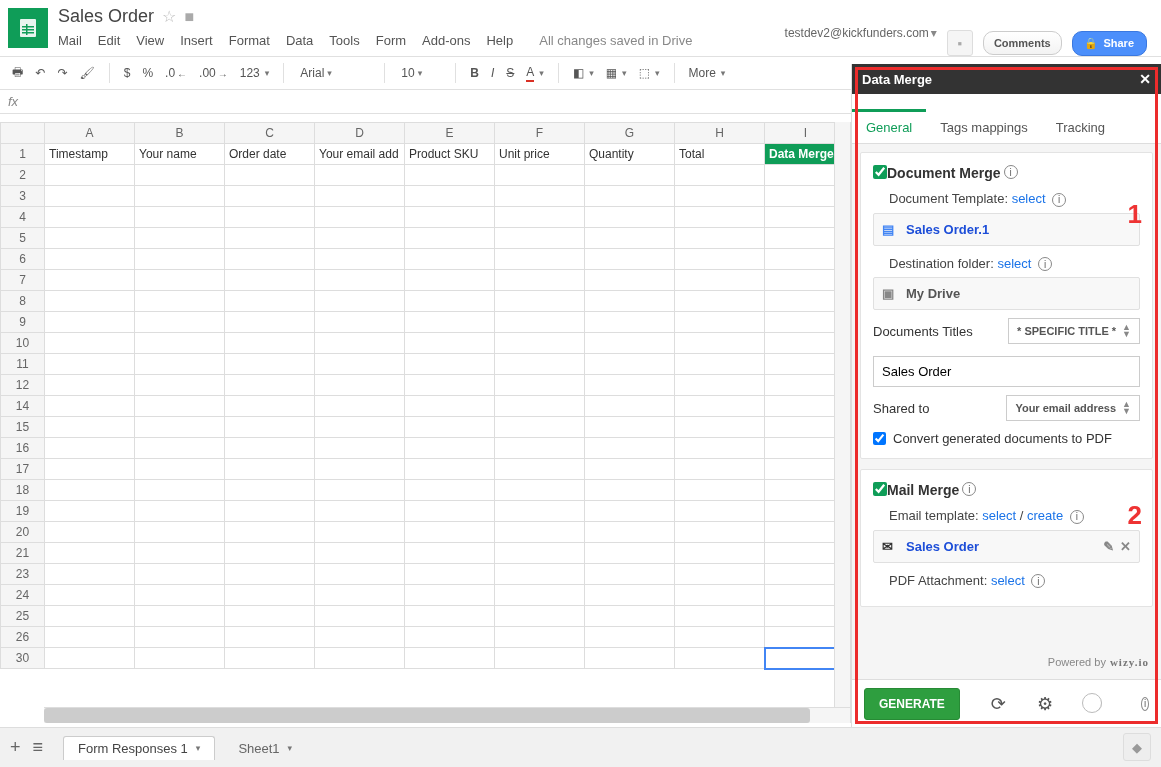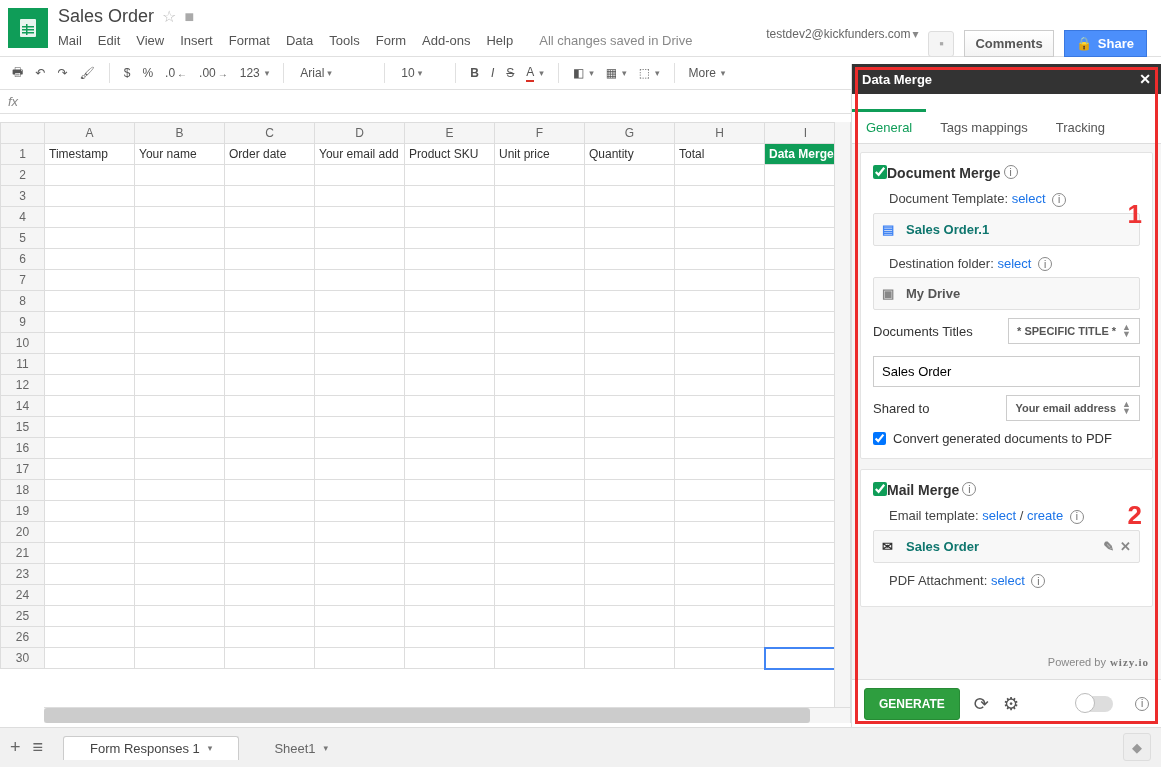--- a/index.html
+++ b/index.html
@@ -11,21 +11,21 @@
 .title-block{flex:1}
 .title-row{display:flex;align-items:center;gap:8px}
 .doc-title{font-size:18px;color:#444}
 .star{color:#bbb;font-size:16px}
 .folder{color:#aaa;font-size:16px}
 .menu-row{display:flex;align-items:center;gap:16px;margin-top:6px;color:#555;font-size:13px}
 .menu-row .save-status{color:#888;margin-left:10px}
 .top-right{position:absolute;right:14px;top:10px;display:flex;align-items:center;gap:10px}
 .user-email{font-size:12px;color:#666}
 .user-email .caret{color:#888;margin-left:2px}
-.btn{border:1px solid #ccc;background:linear-gradient(#fff,#f3f3f3);border-radius:0;padding:5px 10px;font-size:13px;font-weight:bold;color:#555;cursor:pointer}
+.btn{border:1px solid #ccc;background:linear-gradient(#fff,#f3f3f3);border-radius:10px;padding:5px 10px;font-size:11px;font-weight:bold;color:#555;cursor:pointer}
 .btn-share{background:#4c8ffb;border:1px solid #3a78e0;color:#fff;display:flex;align-items:center;gap:5px;padding:5px 12px}
 .discussion-icon{width:26px;height:26px;border:1px solid #ddd;background:#f5f5f5;border-radius:3px;display:flex;align-items:center;justify-content:center;color:#aaa}
 
 .toolbar{height:34px;border-top:1px solid #e0e0e0;border-bottom:1px solid #e0e0e0;margin-top:8px;display:flex;align-items:center;padding:0 8px;gap:4px;font-size:12px;color:#555}
 .tb-sep{width:1px;height:20px;background:#e0e0e0;margin:0 6px}
 .tb-item{padding:2px 4px;cursor:pointer;display:flex;align-items:center;gap:2px}
 .tb-combo{display:flex;align-items:center;min-width:80px;justify-content:flex-start;padding:2px 6px}
 .caret-d{font-size:9px;color:#777;margin-left:3px}
 .bold{font-weight:bold}
 .italic{font-style:italic}
@@ -42,21 +42,21 @@
 table.sheet{border-collapse:collapse;table-layout:fixed}
 table.sheet th,table.sheet td{border:1px solid #ddd;height:21px;font-size:12px;padding:0 4px;text-align:left;white-space:nowrap;overflow:hidden}
 table.sheet th{background:#f5f5f5;color:#666;font-weight:normal;text-align:center}
 .row-hdr{width:44px;background:#f5f5f5;text-align:center;color:#777}
 .col-hdr{height:22px}
 .dm-hdr{background:#0f9d58;color:#fff;font-weight:bold;text-align:left;padding-left:6px}
 .active-cell{border:2px solid #4285f4 !important}
 .gray-corner{background:#f5f5f5!important}
 
 .sheet-tabs{position:absolute;bottom:0;left:0;right:0;height:40px;background:#f1f1f1;border-top:1px solid #ddd;display:flex;align-items:center;padding:0 10px;gap:8px}
-.sheet-tab{background:#fff;border:1px solid #ccc;border-bottom:none;border-radius:3px 3px 0 0;padding:4px 26px;font-size:13px;display:flex;align-items:center;gap:5px;color:#444}
+.sheet-tab{background:#fff;border:1px solid #ccc;border-bottom:none;border-radius:3px 3px 0 0;padding:4px 14px;font-size:13px;display:flex;align-items:center;gap:5px;color:#444}
 .sheet-tab.inactive{background:transparent;border-color:transparent;color:#666}
 .tab-tools{display:flex;align-items:center;gap:12px;color:#666;font-size:18px;margin-right:12px}
 .explore-btn{position:absolute;right:10px;bottom:6px;width:28px;height:28px;background:#eee;border:1px solid #ddd;border-radius:3px;display:flex;align-items:center;justify-content:center;color:#999}
 
 .panel{position:absolute;top:64px;right:0;width:310px;bottom:40px;background:#fff;border-left:1px solid #ddd;display:flex;flex-direction:column}
 .panel-red-outline{position:absolute;inset:3px;border:3px solid #ec2c2c;pointer-events:none;z-index:50}
 .panel-head{height:30px;background:#333;color:#fff;display:flex;align-items:center;justify-content:space-between;padding:0 10px;font-size:13px;font-weight:bold}
 .panel-close{color:#fff;cursor:pointer;font-size:14px}
 .panel-tabs{display:flex;border-bottom:1px solid #ddd;background:#fff;padding-top:18px}
 .panel-tab{flex:0 0 auto;padding:8px 14px;font-size:13px;color:#555;cursor:pointer}
@@ -66,30 +66,30 @@
 .card-head{display:flex;margin-bottom:10px}
 .card-head input[type=checkbox]{width:14px;height:14px;accent-color:#0f9d58}
 .card-title{font-weight:bold;font-size:14px}
 .info-ico{width:14px;height:14px;border:1px solid #888;border-radius:50%;font-size:10px;display:inline-flex;align-items:center;justify-content:center;color:#666;margin-left:3px}
 .field-label{font-size:13px;color:#444;margin:10px 16px 6px}
 .link{color:#1a73e8;cursor:pointer}
 .chip{border:1px solid #e0e0e0;background:#f8f8f8;border-radius:2px;padding:8px;display:flex;align-items:center;gap:8px;font-size:13px;font-weight:bold;margin-bottom:8px}
 .chip .doc-ico{color:#4285f4;width:16px}
 .chip .drive-ico{color:#888;width:16px}
 .chip .gmail-ico{width:16px}
-.chip .chip-text{color:#0f766e}
+.chip .chip-text{color:#1d4ed8}
 .chip .chip-text.gray{color:#555}
 .chip-actions{margin-left:auto;display:flex;gap:6px;color:#888}
 .row{display:flex;align-items:center;justify-content:space-between;margin:8px 0}
 .select-box{border:1px solid #ccc;background:#fff;padding:5px 8px;font-size:11px;font-weight:bold;display:flex;align-items:center;gap:6px;color:#555}
 .select-box .up-down{font-size:9px;line-height:7px;color:#888}
 .input-box{width:100%;border:1px solid #ccc;padding:7px 8px;font-size:13px;margin-top:4px}
 .checkbox-row{display:flex;align-items:center;gap:7px;font-size:13px;margin-top:10px}
 .badge-num{position:absolute;right:10px;color:#e33;font-size:26px;font-weight:bold}
-.panel-footer{height:48px;border-top:1px solid #ddd;background:#fff;display:flex;align-items:center;padding:0 12px;gap:14px}
+.panel-footer{height:48px;border-top:1px solid #ddd;background:#fff;display:flex;align-items:center;padding:0 12px;gap:31px}
 .gen-btn{background:#2e9e3f;color:#fff;font-weight:bold;font-size:12px;border:1px solid #278a35;border-radius:3px;padding:8px 14px;cursor:pointer}
 .foot-ico{color:#555;font-size:18px;cursor:pointer}
 .toggle{width:36px;height:16px;background:#ddd;border-radius:10px;position:relative;margin-left:auto}
 .toggle-knob{width:20px;height:20px;background:#fff;border:1px solid #bbb;border-radius:50%;position:absolute;top:-3px;left:-2px}
 .powered{position:absolute;right:12px;top:592px;font-size:11px;color:#888;display:flex;align-items:center;gap:4px;z-index:10}
 .powered b{font-family:Georgia,serif;letter-spacing:1px;color:#777}
 </style>
 </head>
 <body>
 

